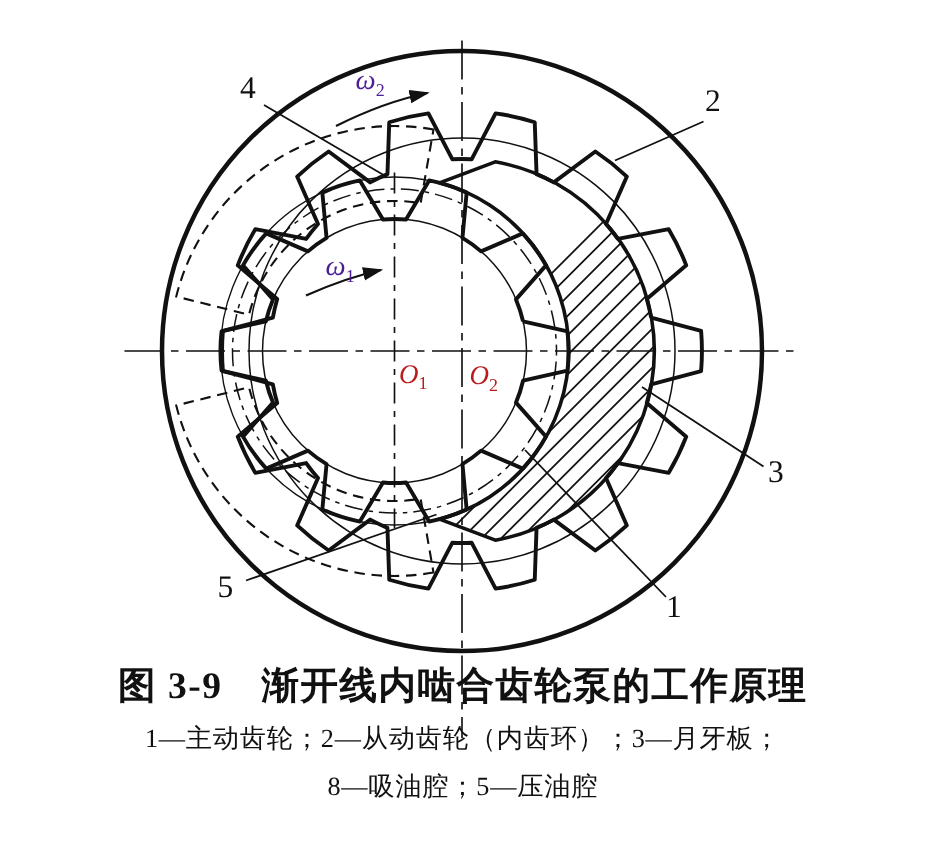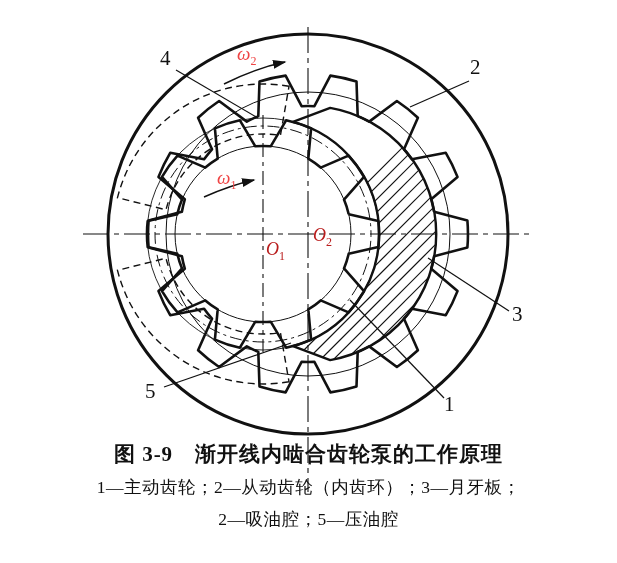--- a/index.html
+++ b/index.html
@@ -1,25 +1,25 @@
 <!DOCTYPE html>
 <html><head>
 <meta charset="utf-8">
 <style>
   html,body{margin:0;padding:0;background:#fff;}
   #stage{position:relative;width:617px;height:563px;background:#fff;overflow:hidden;
          font-family:"Liberation Serif","DejaVu Serif",serif;color:#111;}
   #diagram-svg{position:absolute;left:0;top:0;}
   .callout{position:absolute;font-size:21px;line-height:1;color:#111;}
-  .math{position:absolute;font-style:italic;font-size:19px;line-height:1;color:#ef4444;}
+  .math{position:absolute;font-style:italic;font-size:19px;line-height:1;color:#4c1d95;}
   .math sub{font-style:normal;font-size:12px;}
   .center-label{position:absolute;font-style:italic;font-size:18px;line-height:1;color:#b91c1c;}
   .center-label sub{font-style:normal;font-size:12px;}
   #caption{position:absolute;left:0;top:440px;width:617px;text-align:center;color:#111;}
-  #caption .title{font-size:21px;font-weight:bold;letter-spacing:1px;margin-bottom:7px;}
+  #caption .title{font-size:25px;font-weight:bold;letter-spacing:1px;margin-bottom:7px;}
   #caption .legend{font-size:17.5px;letter-spacing:0.5px;margin-bottom:8px;}
 </style>
 </head>
 <body>
 
 <div id="stage">
 
   <svg id="diagram-svg" width="617" height="563" viewBox="0 0 617 563">
     <defs>
       <marker id="arrow" markerWidth="10" markerHeight="8" refX="8" refY="3" orient="auto">
@@ -104,20 +104,20 @@
   <span class="callout" style="left:160px;top:48px;">4</span>
   <span class="callout" style="left:470px;top:57px;">2</span>
   <span class="callout" style="left:512px;top:304px;">3</span>
   <span class="callout" style="left:444px;top:394px;">1</span>
   <span class="callout" style="left:145px;top:381px;">5</span>
 
   <span class="math" style="left:237px;top:44px;"><span>ω</span><sub>2</sub></span>
   <span class="math" style="left:217px;top:168px;"><span>ω</span><sub>1</sub></span>
 
   <span class="center-label" style="left:266px;top:240px;"><span>O</span><sub>1</sub></span>
-  <span class="center-label" style="left:313px;top:226px;"><span>O</span><sub>2</sub></span>
+  <span class="center-label" style="left:313px;top:241px;"><span>O</span><sub>2</sub></span>
 
   <div id="caption">
     <div class="title">图 3-9　渐开线内啮合齿轮泵的工作原理</div>
     <div class="legend">1—主动齿轮；2—从动齿轮（内齿环）；3—月牙板；</div>
-    <div class="legend">2—吸油腔；5—压油腔</div>
+    <div class="legend">8—吸油腔；5—压油腔</div>
   </div>
 </div>
 
 </body></html>

